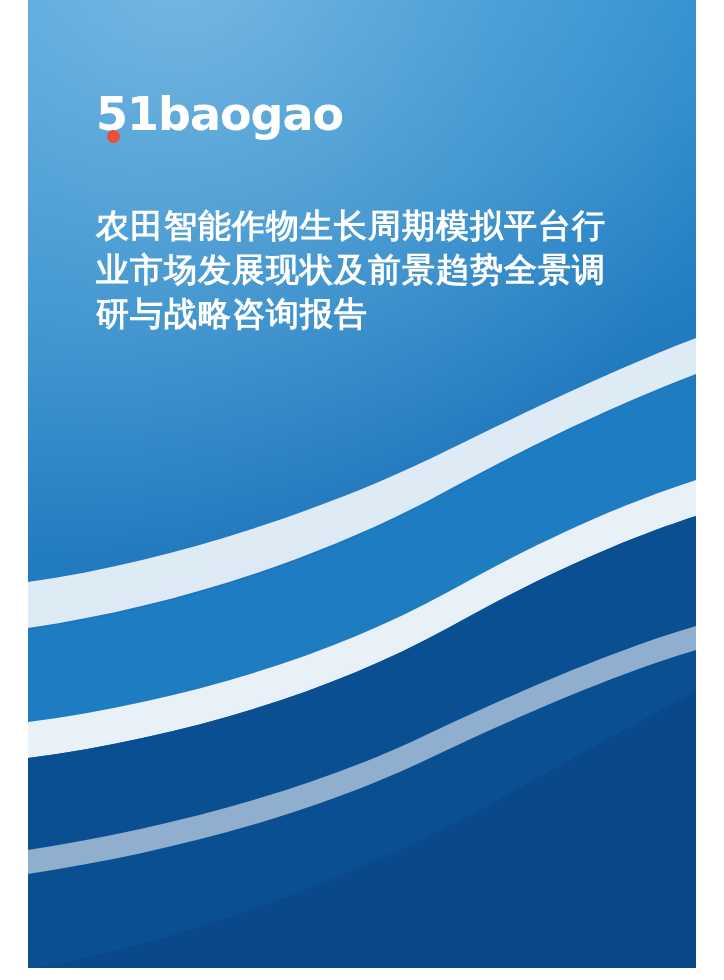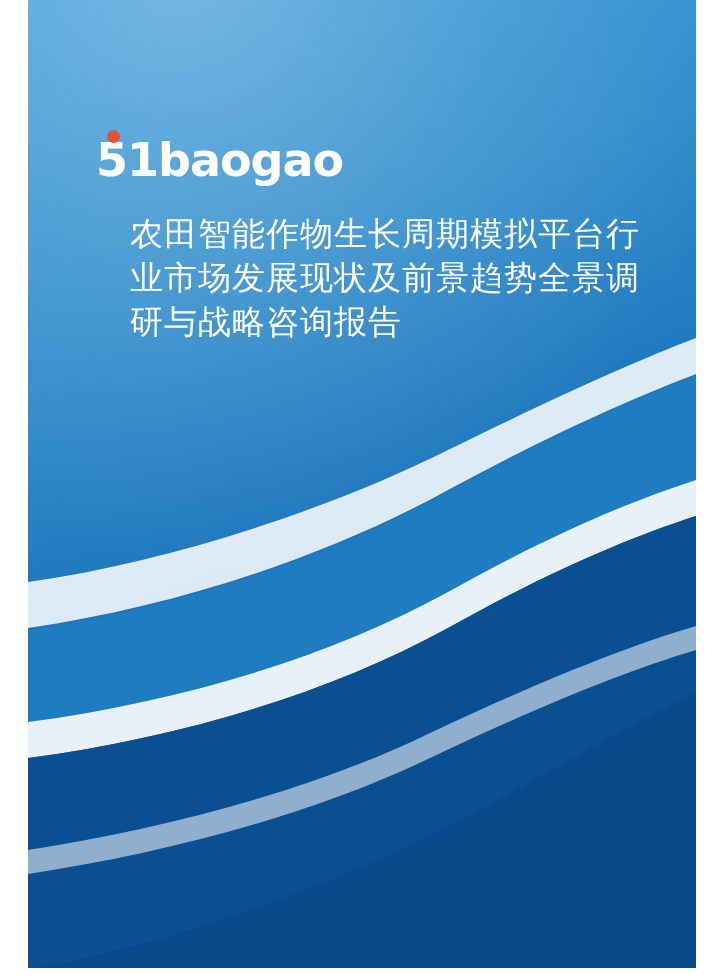--- a/index.html
+++ b/index.html
@@ -65,21 +65,20 @@
     position: absolute;
     left: 0;
     top: 0;
     font-family: "DejaVu Sans", sans-serif;
     font-size: 46px;
     font-weight: bold;
     color: #ffffff;
     letter-spacing: -1px;
     line-height: 52px;
     white-space: nowrap;
-    margin-top: 46px;
   }
   .logo-sub {
     position: absolute;
     left: 46px;
     top: 54px;
     font-size: 15px;
     color: #ffffff;
     letter-spacing: 3px;
     font-family: "DejaVu Sans", sans-serif;
     font-style: italic;
@@ -91,29 +90,28 @@
     top: 42px;
     width: 13px;
     height: 13px;
     border-radius: 50%;
     background: #e8503a;
   }
   
   .title {
     position: absolute;
     left: 68px;
-    top: 212px;
+    top: 204px;
     width: 540px;
     font-family: "DejaVu Sans", sans-serif;
     font-size: 33px;
-    font-weight: normal;
+    font-weight: bold;
     color: #ffffff;
     line-height: 44px;
     letter-spacing: 1px;
-    margin-left: 34px;
   }
 </style>
 </head>
 <body>
 
 <div class="page">
 
   <div class="cover">
 
     <div class="wash"></div>

